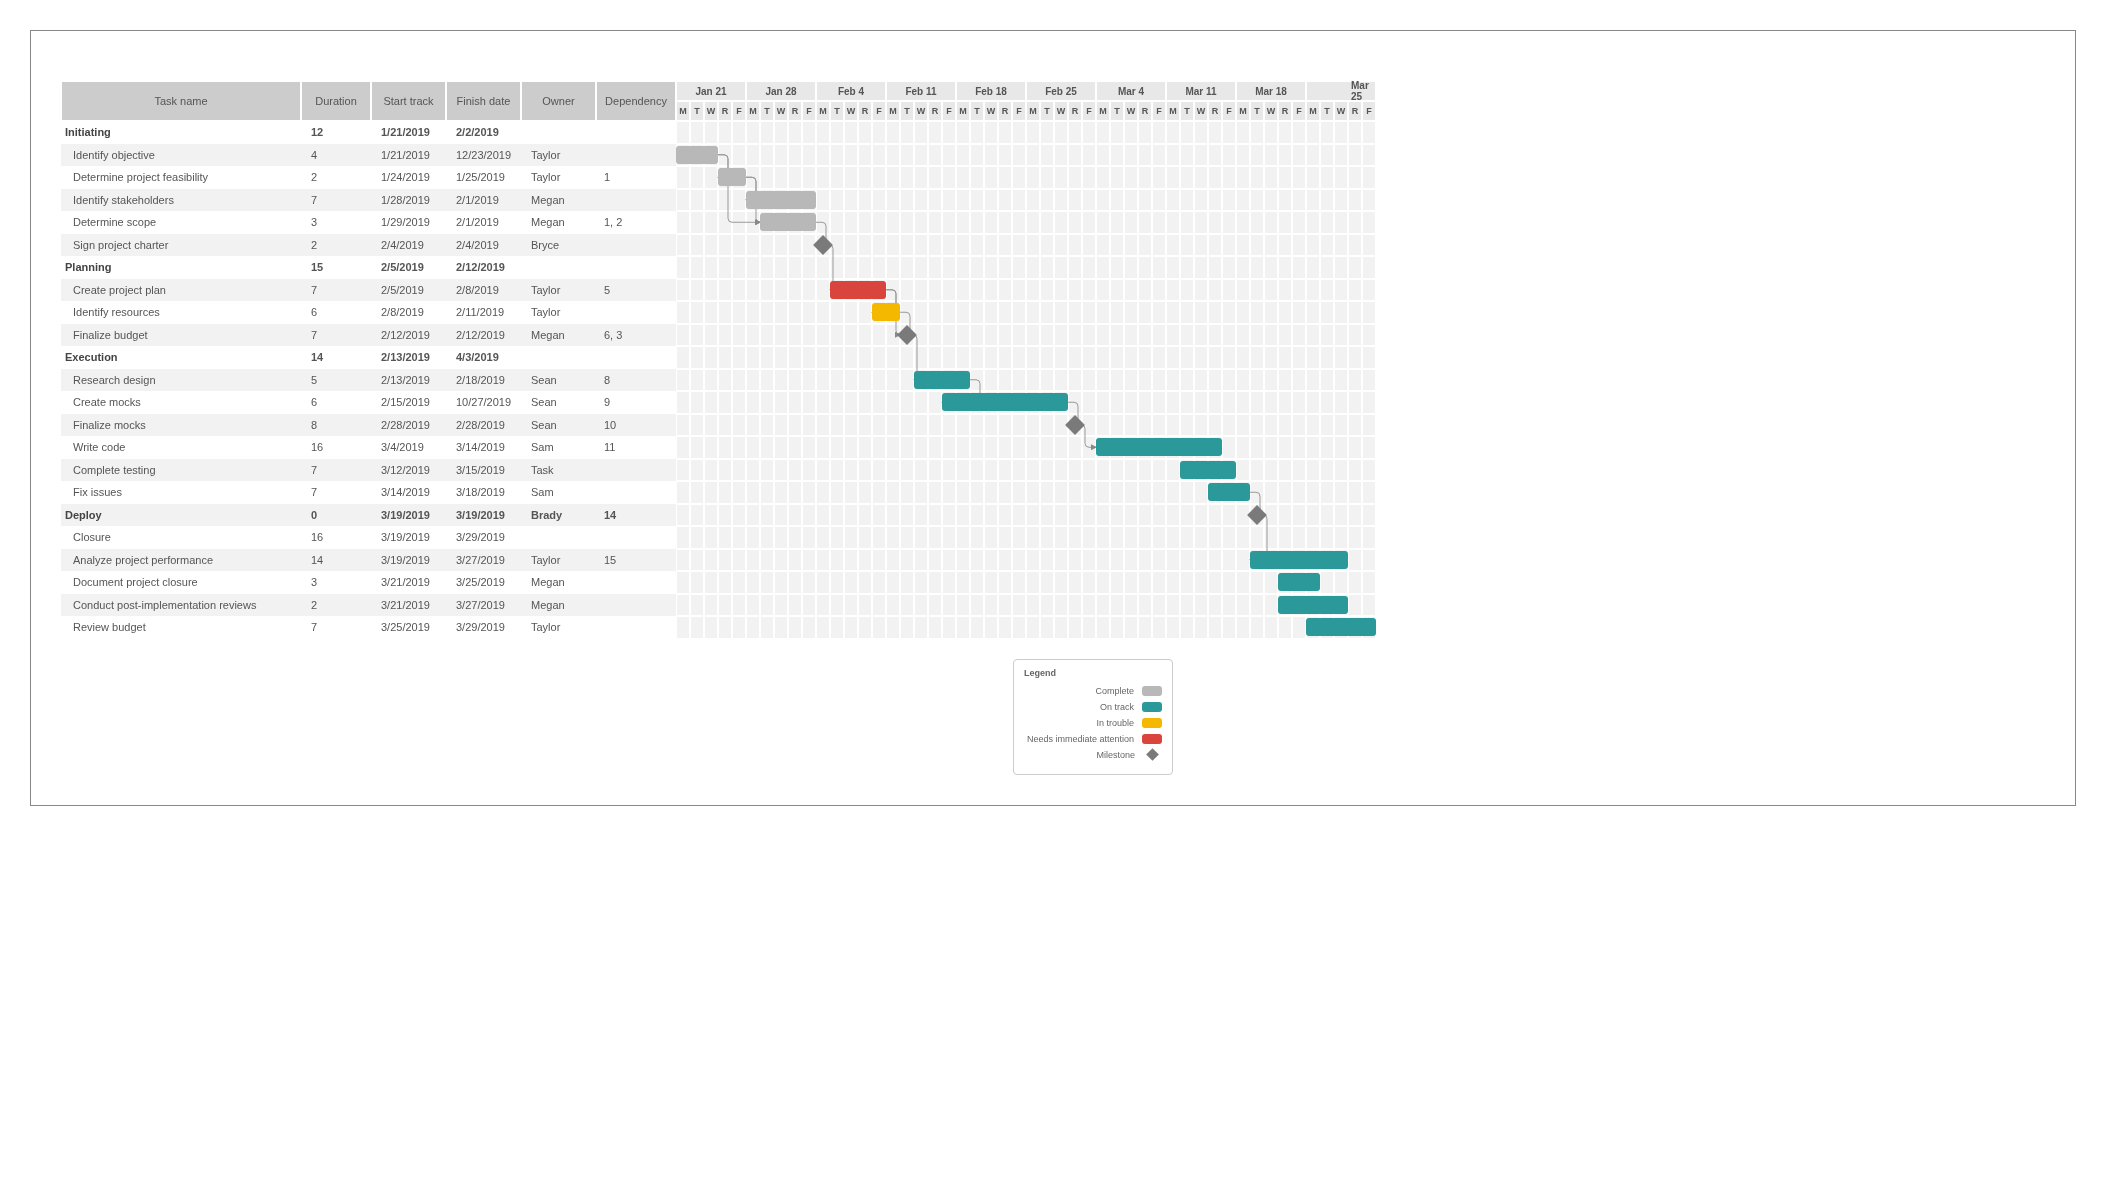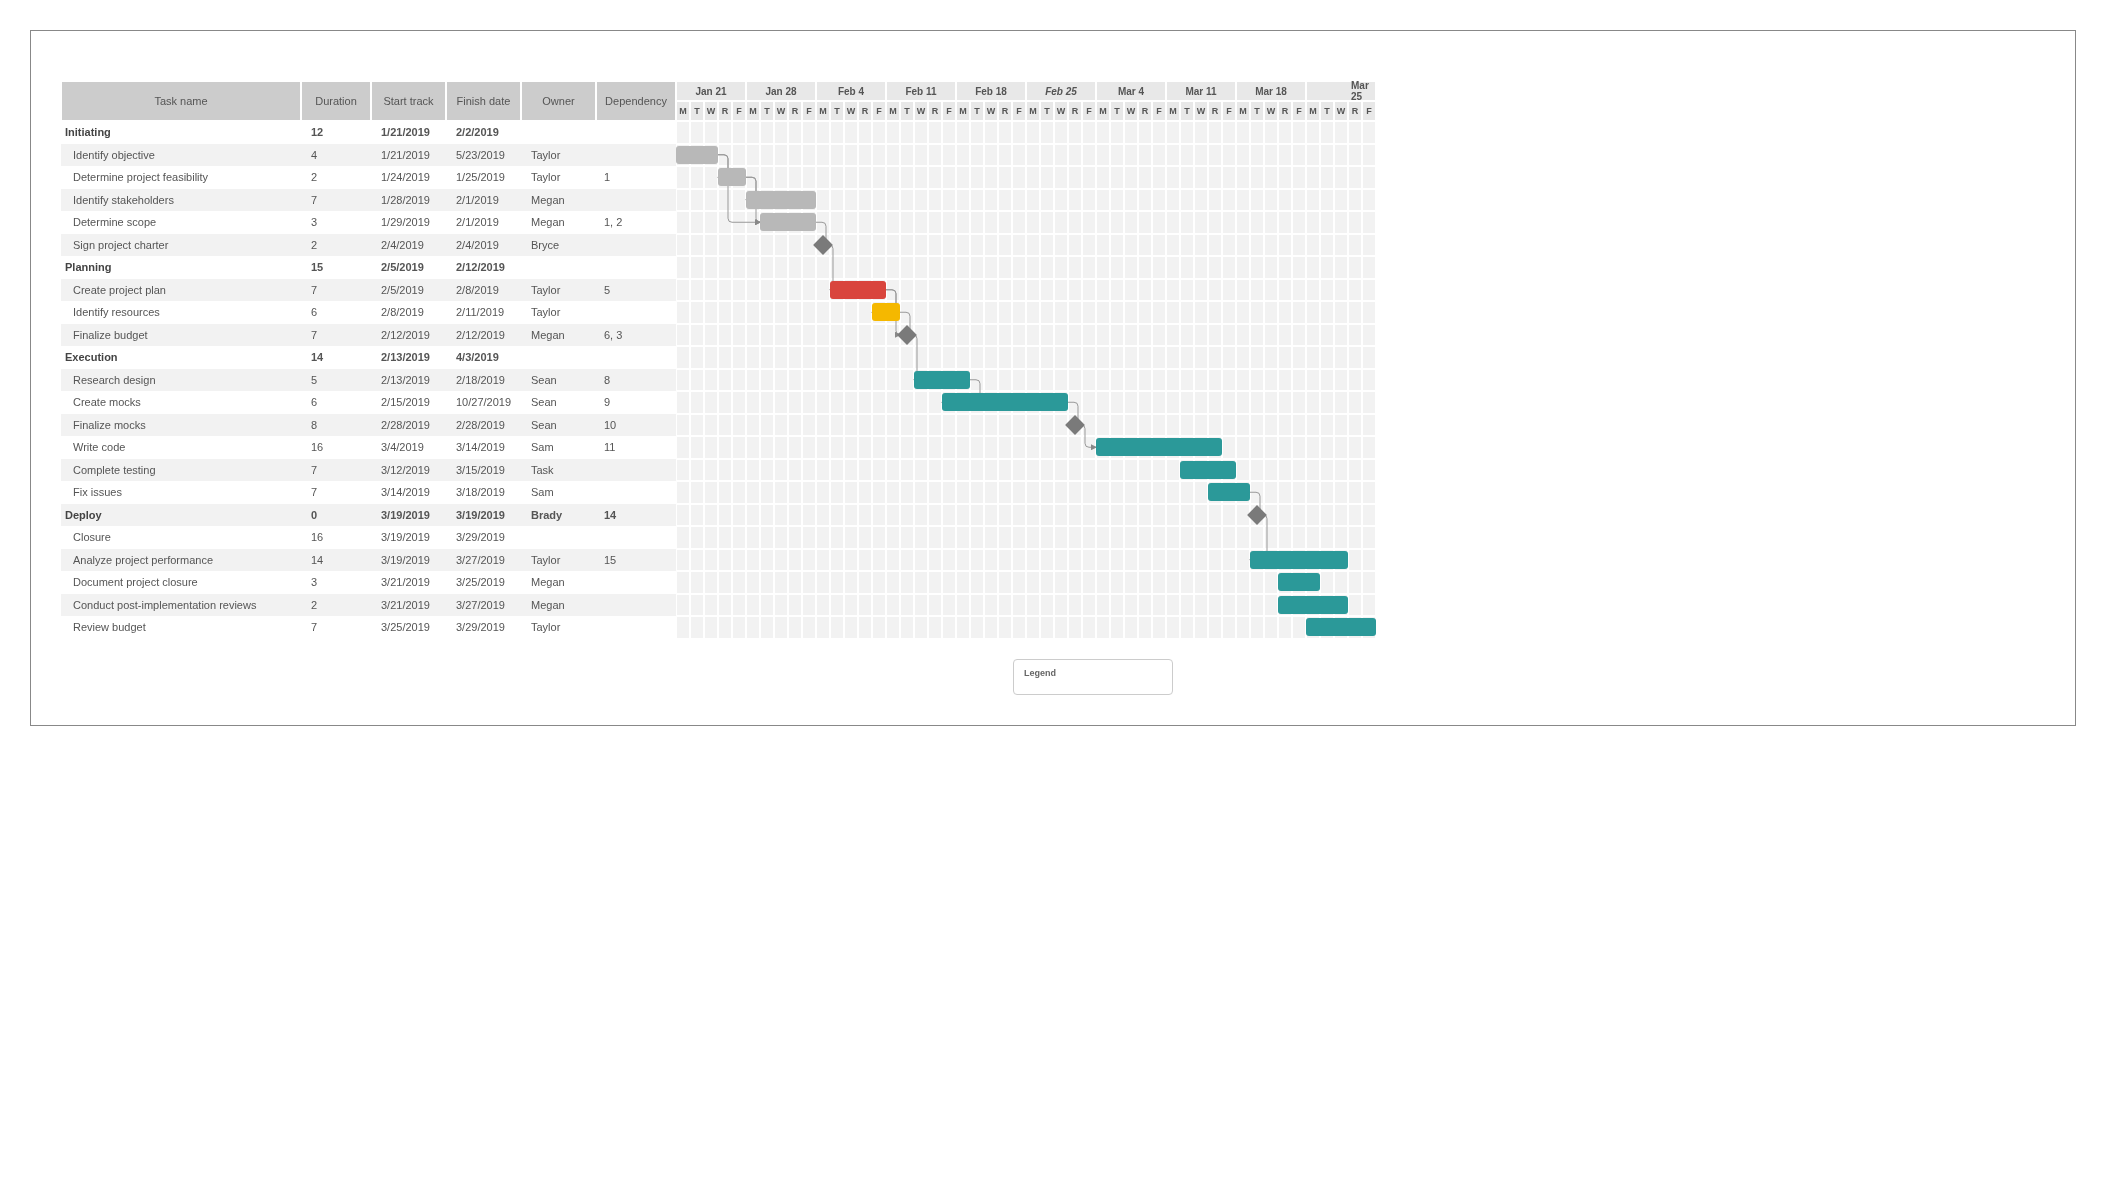--- a/index.html
+++ b/index.html
@@ -201,21 +201,21 @@
             <div class="col-dur">12</div>
             <div class="col-start">1/21/2019</div>
             <div class="col-finish">2/2/2019</div>
             <div class="col-owner"></div>
             <div class="col-dep"></div>
           </div>
           <div class="left-row">
             <div class="col-task">Identify objective</div>
             <div class="col-dur">4</div>
             <div class="col-start">1/21/2019</div>
-            <div class="col-finish">5/23/2019</div>
+            <div class="col-finish">12/23/2019</div>
             <div class="col-owner">Taylor</div>
             <div class="col-dep"></div>
           </div>
           <div class="left-row">
             <div class="col-task">Determine project feasibility</div>
             <div class="col-dur">2</div>
             <div class="col-start">1/24/2019</div>
             <div class="col-finish">1/25/2019</div>
             <div class="col-owner">Taylor</div>
             <div class="col-dep">1</div>
@@ -384,21 +384,21 @@
     </div>
 
     <div class="right-pane">
       <div class="right-header">
         <div class="week-labels" id="week-labels">
             <div style="width: 70px;">Jan 21</div>
             <div style="width: 70px;">Jan 28</div>
             <div style="width: 70px;">Feb 4</div>
             <div style="width: 70px;">Feb 11</div>
             <div style="width: 70px;">Feb 18</div>
-            <div style="width: 70px; font-style: italic;">Feb 25</div>
+            <div style="width: 70px;">Feb 25</div>
             <div style="width: 70px;">Mar 4</div>
             <div style="width: 70px;">Mar 11</div>
             <div style="width: 70px;">Mar 18</div>
             <div style="width: 70px; padding-left: 44px;">Mar 25</div>
           </div>
         <div class="day-labels" id="day-labels">
             <div style="width: 14px;">M</div>
             <div style="width: 14px;">T</div>
             <div style="width: 14px;">W</div>
             <div style="width: 14px;">R</div>
@@ -1687,14 +1687,36 @@
             <div class="day-cell" style="width: 14px;"></div>
             <div class="day-cell" style="width: 14px;"></div>
             <div class="bar ontrack" style="left: 630px; width: 70px;"></div>
           </div>
         </div>
     </div>
   </div>
 
   <div class="legend">
     <div class="legend-title">Legend</div>
+    <div id="legend-rows">
+        <div class="legend-row">
+          <div>Complete</div>
+          <div class="legend-swatch complete"></div>
+        </div>
+        <div class="legend-row">
+          <div>On track</div>
+          <div class="legend-swatch ontrack"></div>
+        </div>
+        <div class="legend-row">
+          <div>In trouble</div>
+          <div class="legend-swatch trouble"></div>
+        </div>
+        <div class="legend-row">
+          <div>Needs immediate attention</div>
+          <div class="legend-swatch needs"></div>
+        </div>
+        <div class="legend-row">
+          <div>Milestone</div>
+          <div class="legend-diamond"></div>
+        </div>
+      </div>
   </div>
 </div>
 
 </body></html>

